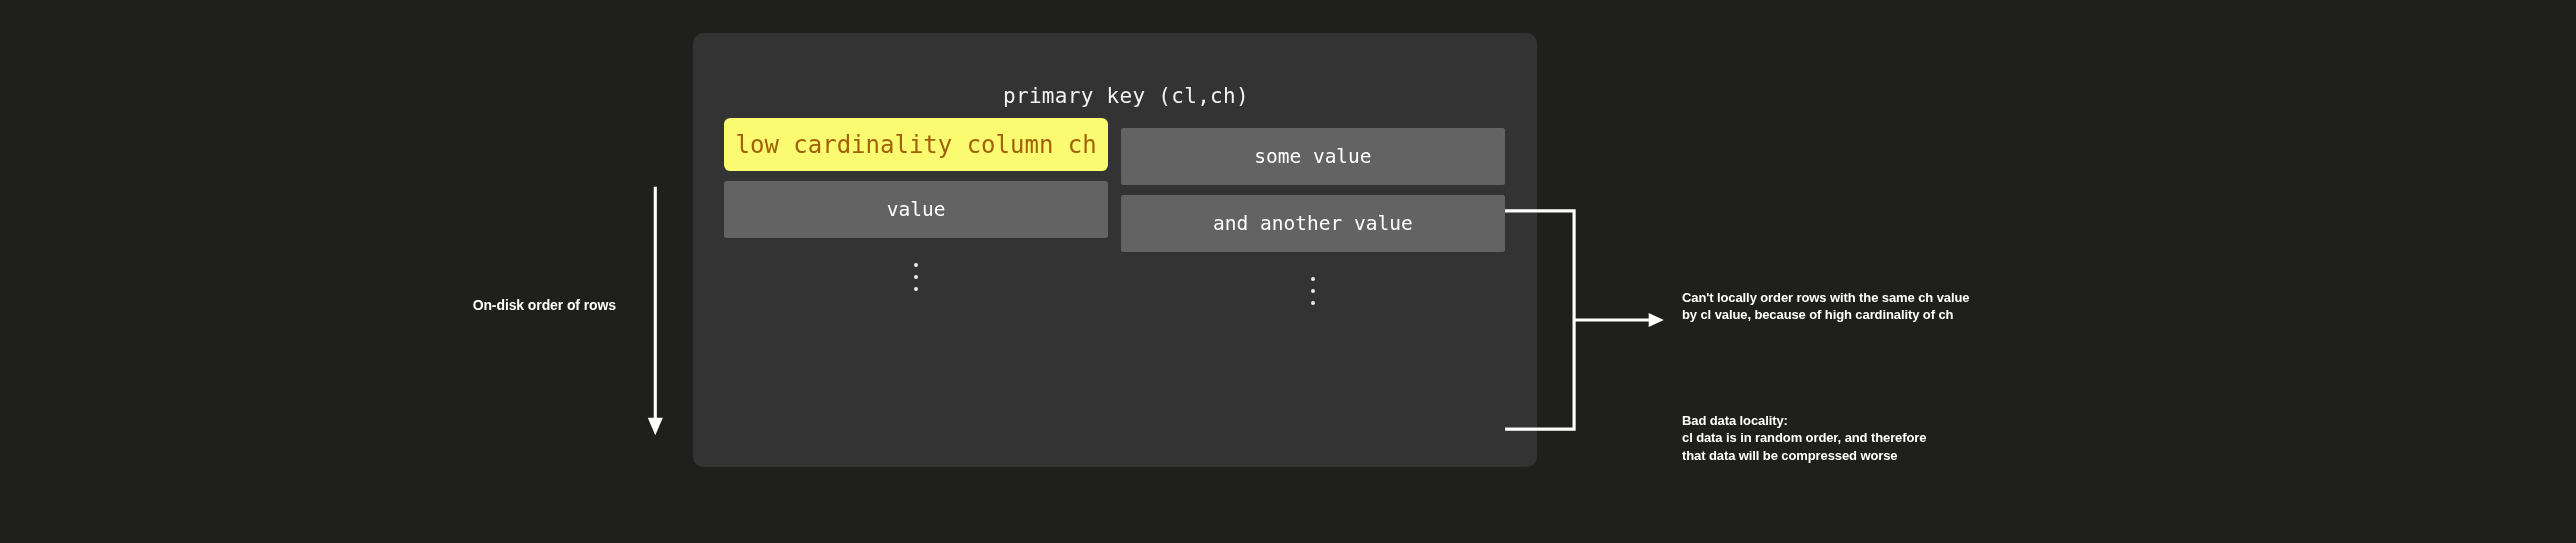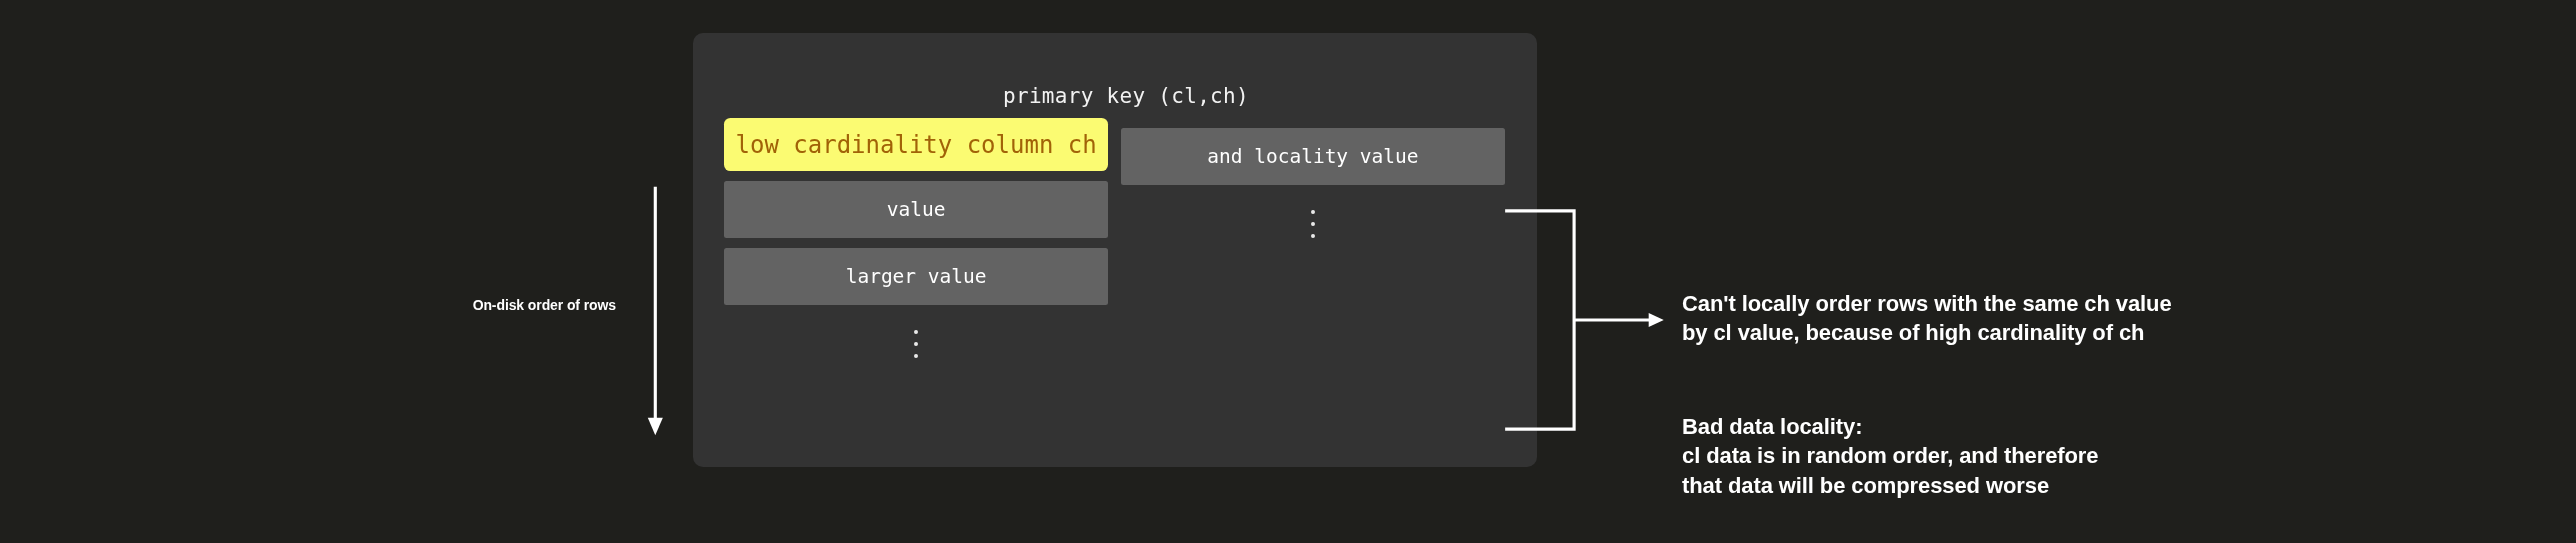--- a/index.html
+++ b/index.html
@@ -135,21 +135,21 @@
     left: 1502px;
     top: 207px;
     width: 163px;
     height: 226px;
   }
 
   
   .note {
     position: absolute;
     color: #ffffff;
-    font-size: 22px;
+    font-size: 13px;
     font-weight: bold;
     line-height: 1.33;
     letter-spacing: -0.1px;
     white-space: pre-line;
   }
   .note-1 { left: 1682px; top: 289px; }
   .note-2 { left: 1682px; top: 412px; }
 </style>
 </head>
 <body>
@@ -165,30 +165,30 @@
 
   <div class="card">
 
     <div class="card-title">primary key (cl,ch)</div>
 
     <div class="columns">
 
       <div class="column">
         <div class="col-header">low cardinality column ch</div>
         <div class="cell">value</div>
-        <div class="cell">larger value</div>
         <div class="vdots">
           <span></span>
             <span></span>
             <span></span>
         </div>
       </div>
 
       <div class="column">
-        <div class="cell">and locality value</div>
+        <div class="cell">some value</div>
+        <div class="cell">and another value</div>
         <div class="vdots">
           <span></span>
             <span></span>
             <span></span>
         </div>
       </div>
 
     </div>
   </div>
 

